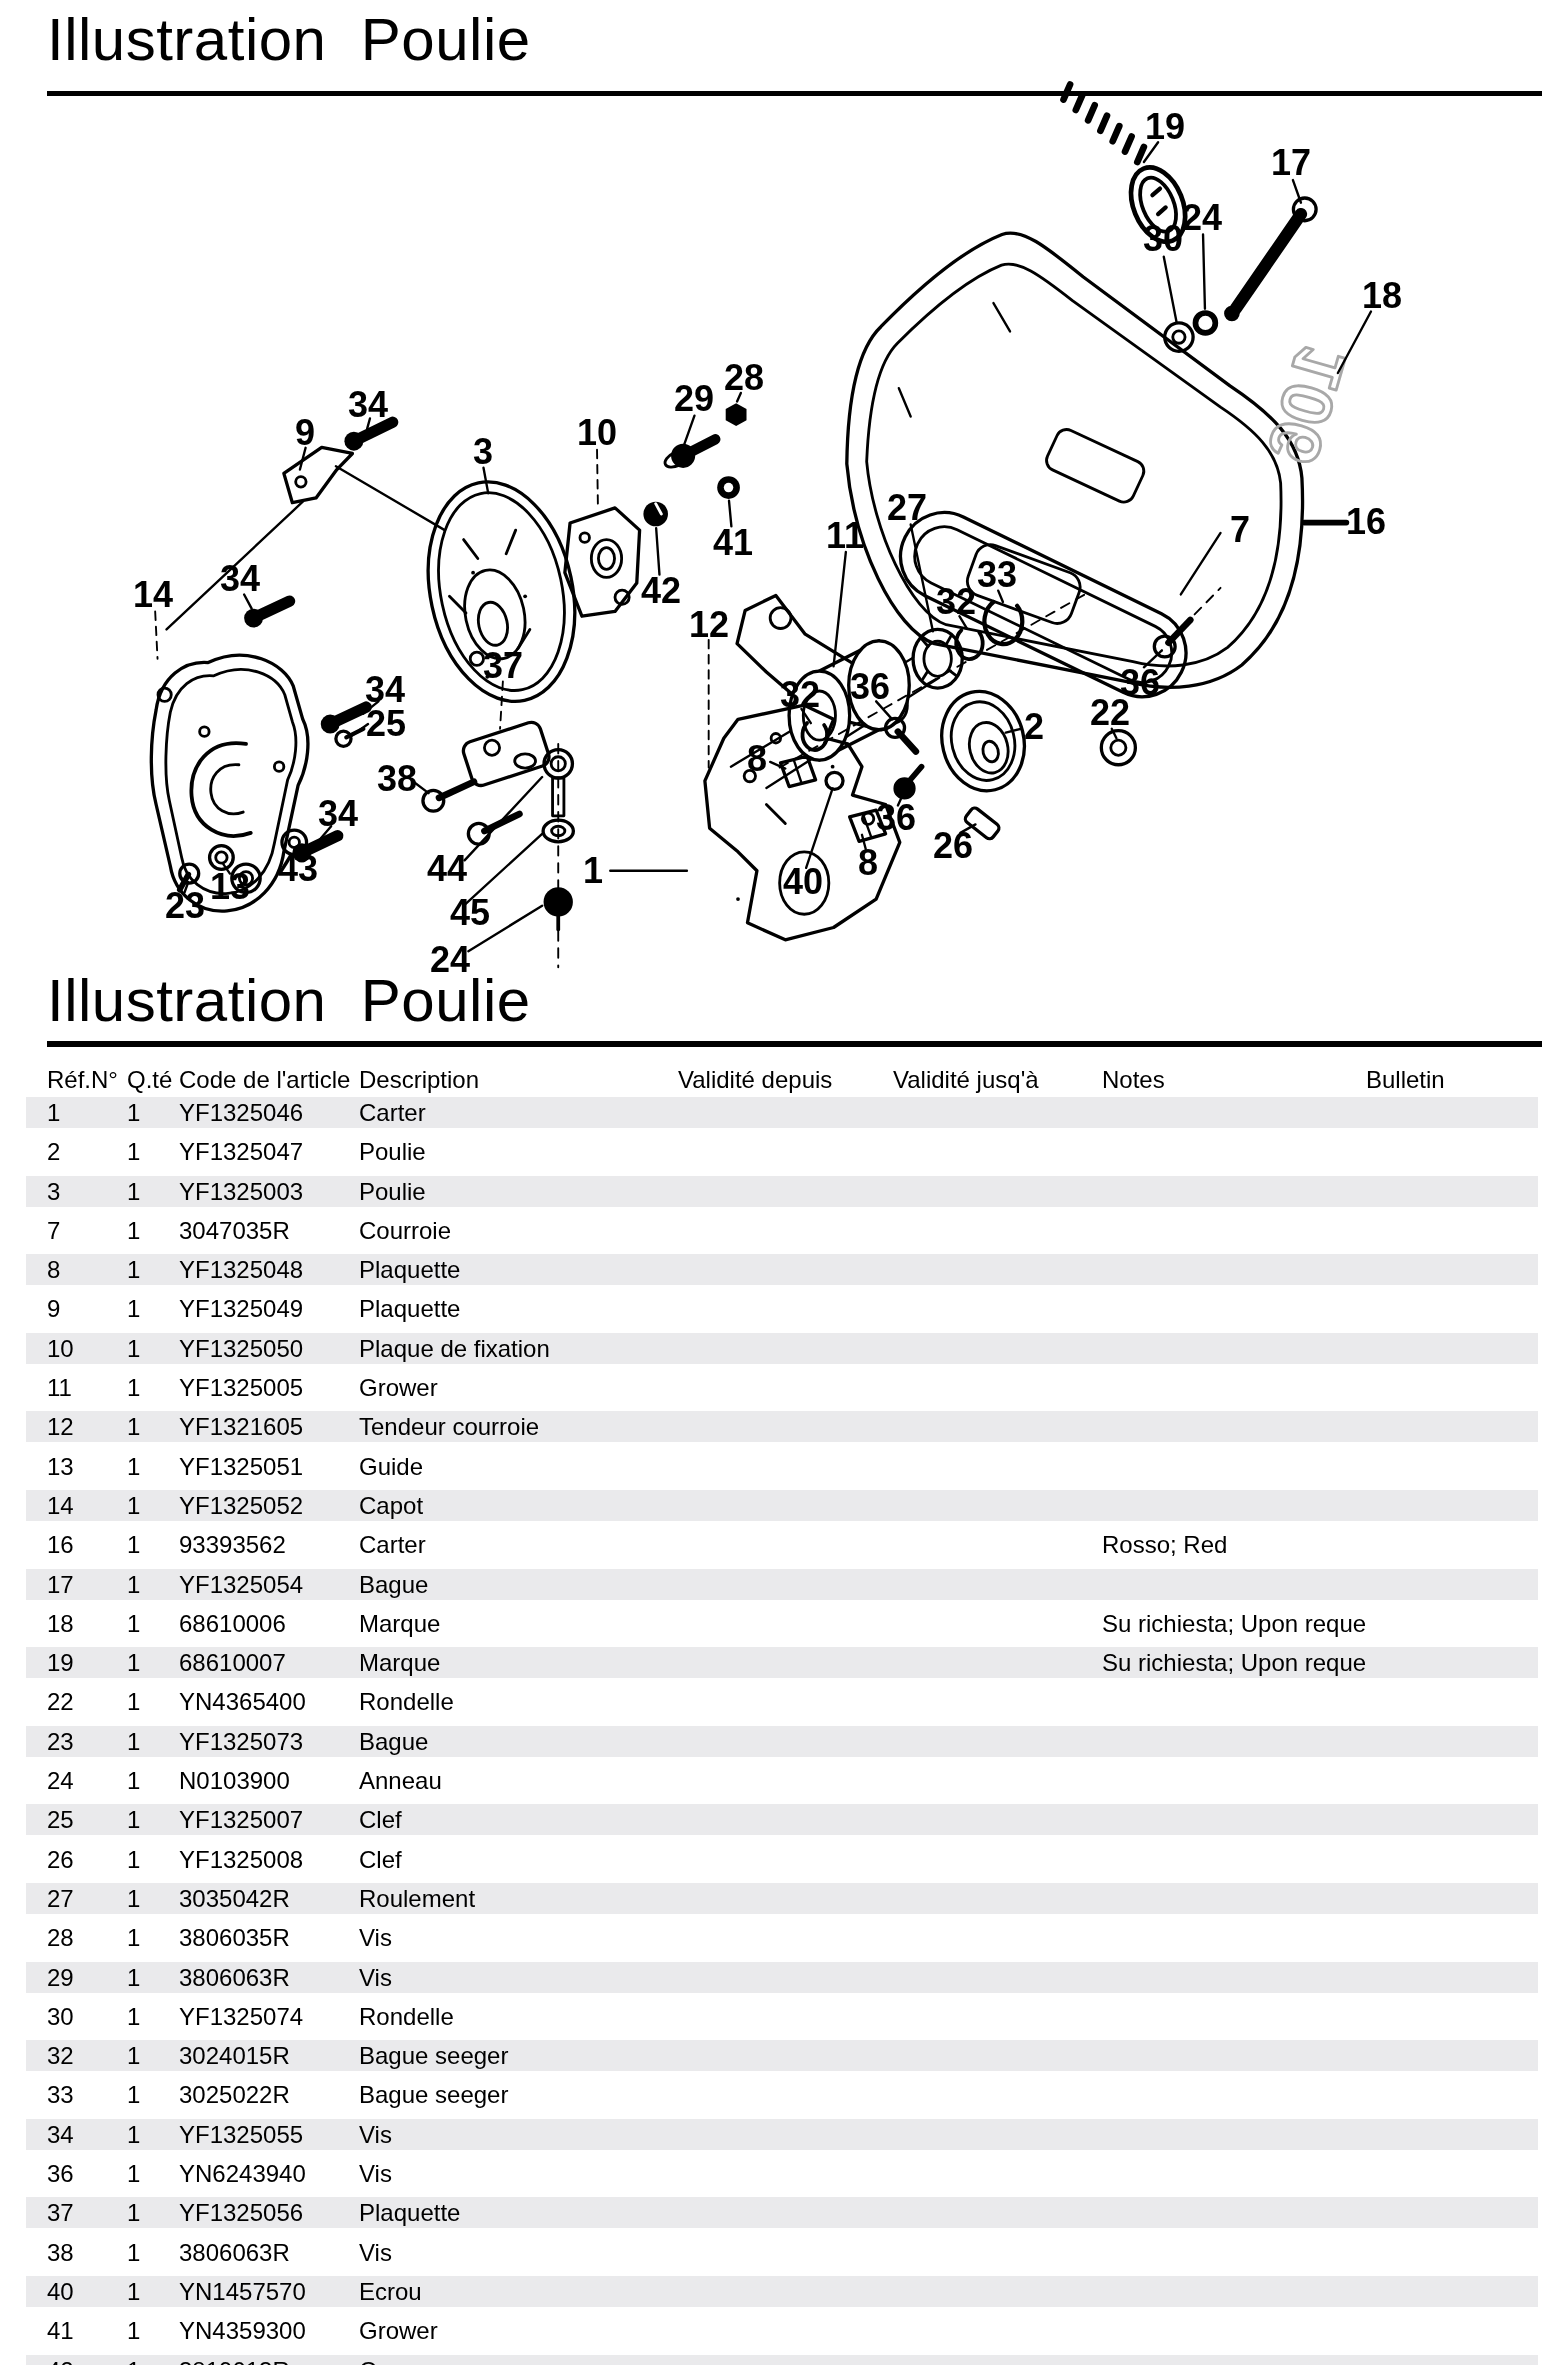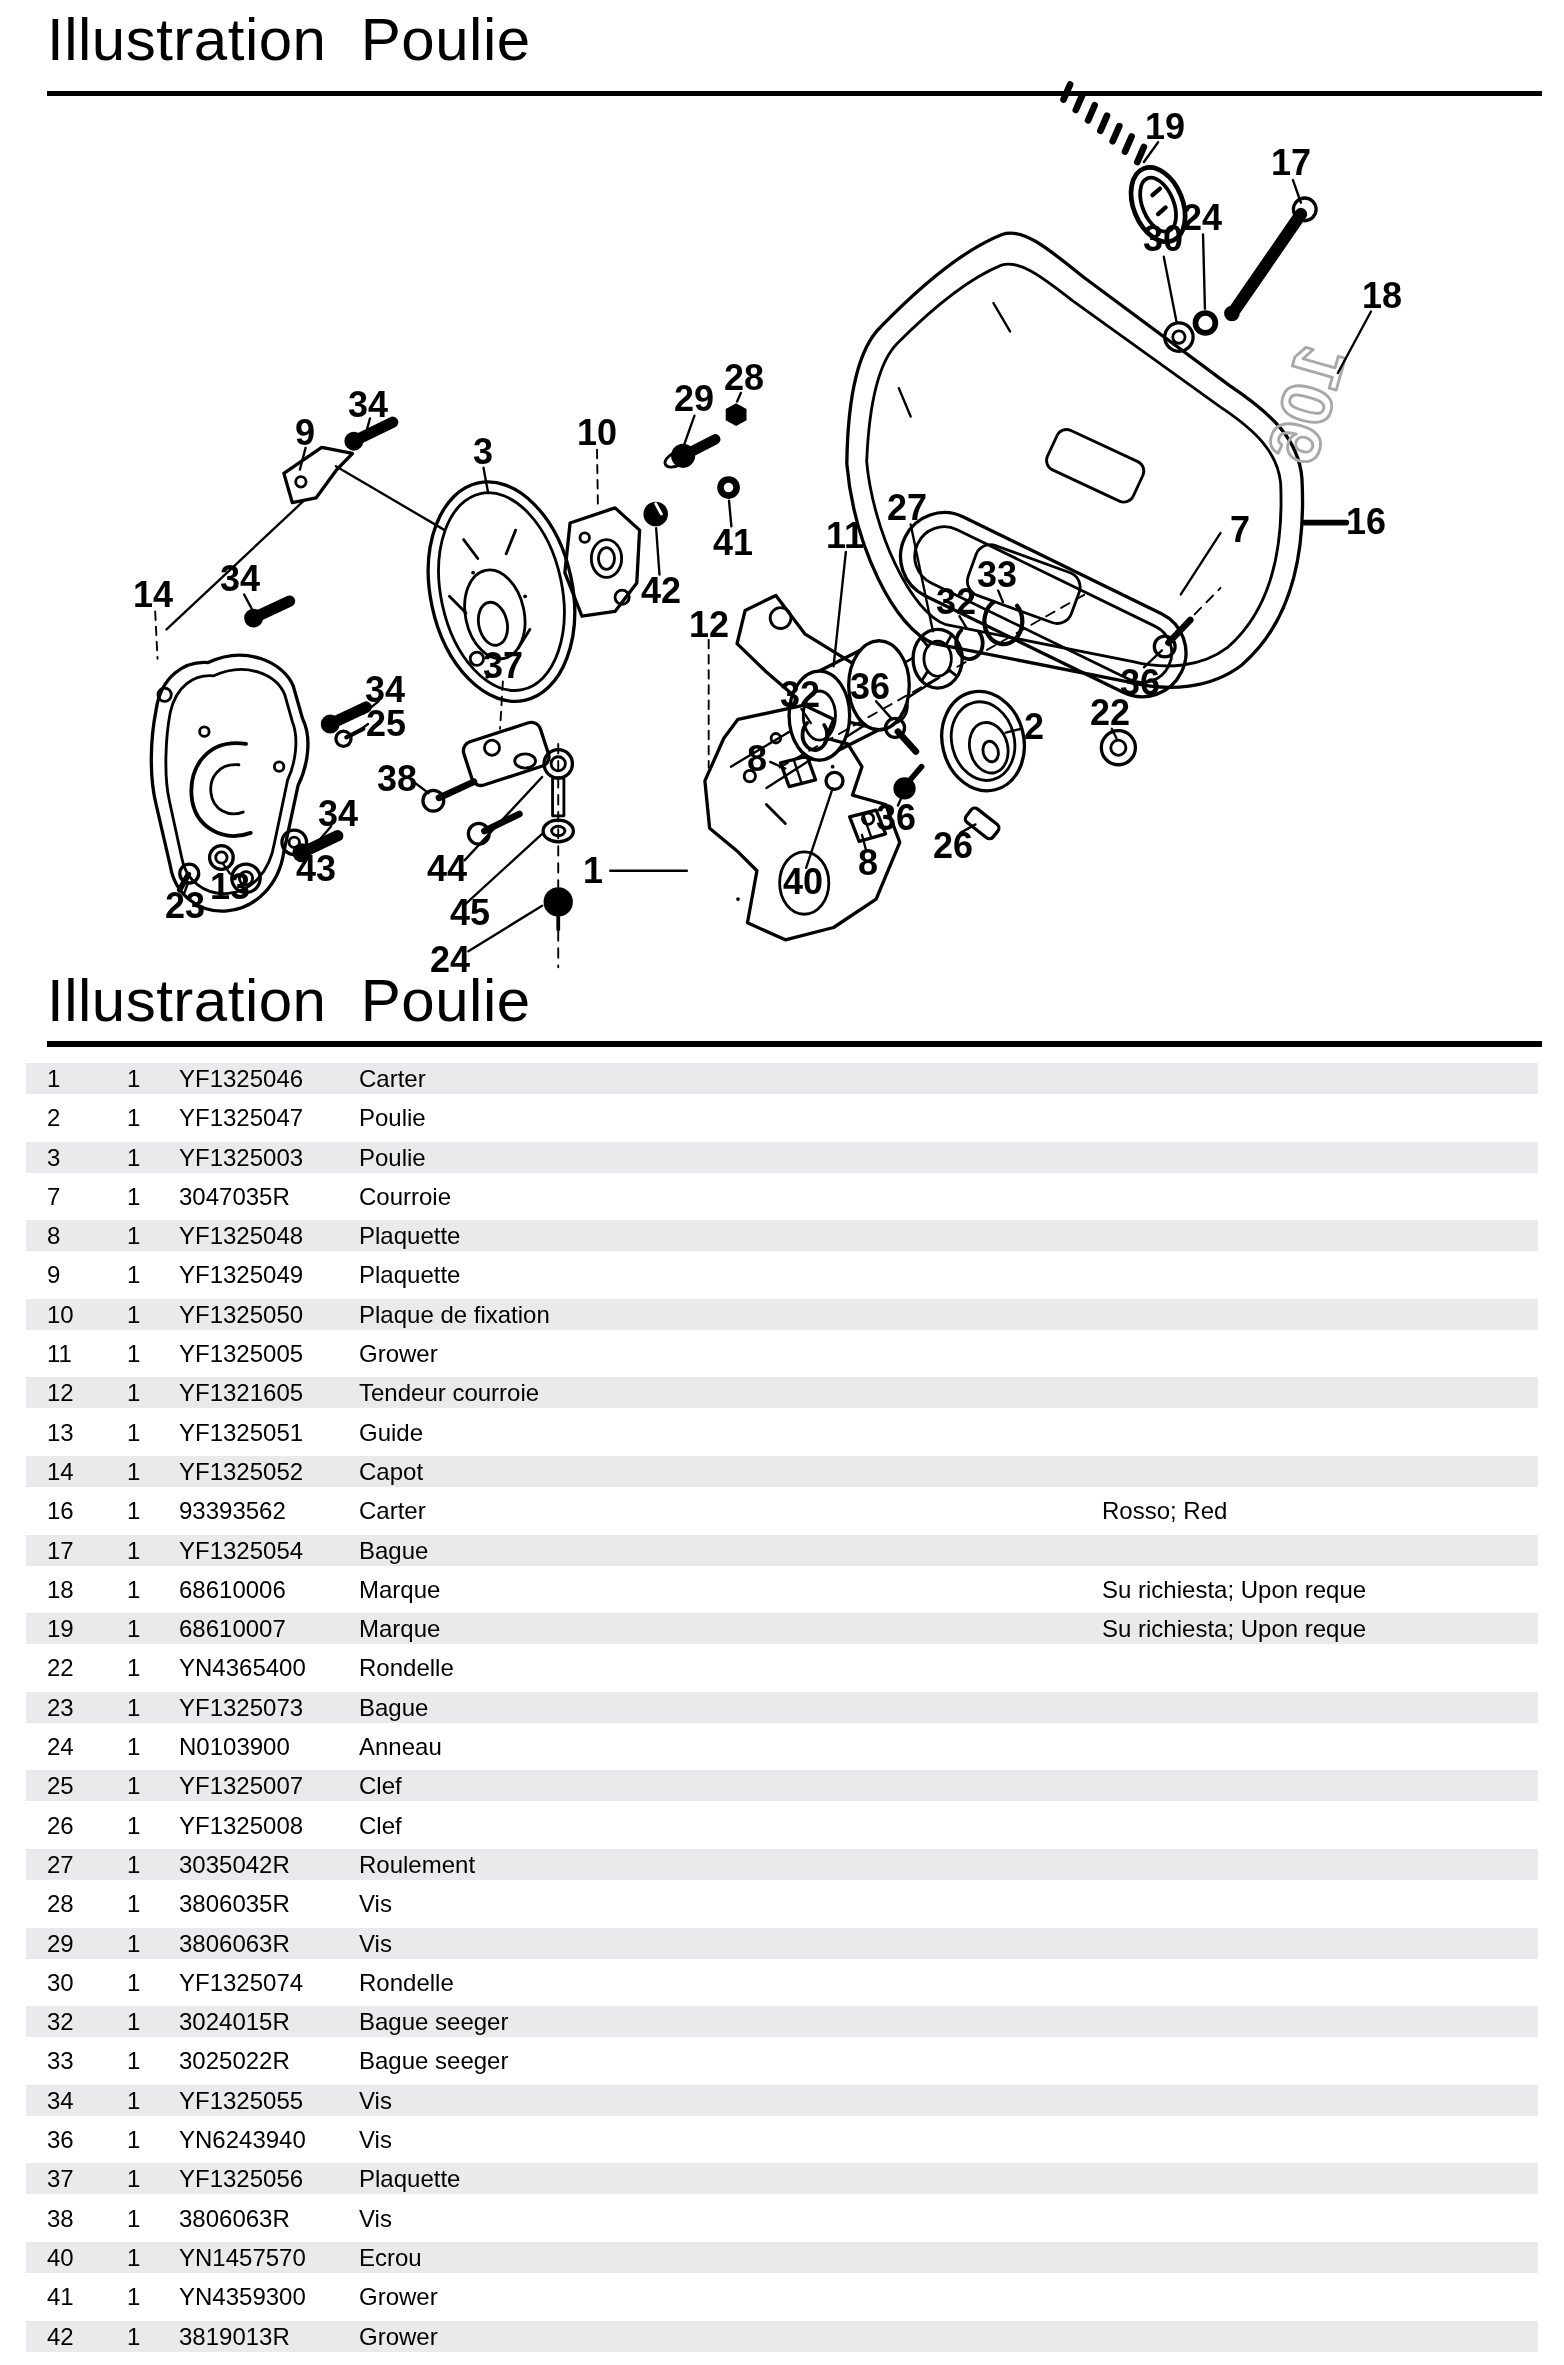--- a/index.html
+++ b/index.html
@@ -372,38 +372,48 @@
         <div class="callout" style="left: 386px; top: 724px;">25</div>
         <div class="callout" style="left: 503px; top: 666px;">37</div>
         <div class="callout" style="left: 800px; top: 695px;">32</div>
         <div class="callout" style="left: 870px; top: 687px;">36</div>
         <div class="callout" style="left: 397px; top: 779px;">38</div>
         <div class="callout" style="left: 757px; top: 759px;">8</div>
         <div class="callout" style="left: 1140px; top: 683px;">36</div>
         <div class="callout" style="left: 1110px; top: 713px;">22</div>
         <div class="callout" style="left: 1034px; top: 727px;">2</div>
         <div class="callout" style="left: 338px; top: 814px;">34</div>
-        <div class="callout" style="left: 316px; top: 869px;">43</div>
+        <div class="callout" style="left: 298px; top: 869px;">43</div>
         <div class="callout" style="left: 230px; top: 887px;">13</div>
         <div class="callout" style="left: 185px; top: 906px;">23</div>
         <div class="callout" style="left: 447px; top: 869px;">44</div>
         <div class="callout" style="left: 470px; top: 913px;">45</div>
         <div class="callout" style="left: 450px; top: 960px;">24</div>
         <div class="callout" style="left: 593px; top: 871px;">1</div>
         <div class="callout" style="left: 803px; top: 882px;">40</div>
         <div class="callout" style="left: 868px; top: 863px;">8</div>
         <div class="callout" style="left: 953px; top: 846px;">26</div>
         <div class="callout" style="left: 896px; top: 818px;">36</div>
       </div>
   </div>
 
   <div id="title2" class="title">Illustration  Poulie</div>
   <div id="rule2" class="rule"></div>
 
   <div class="ptable">
+    <div class="grid thead">
+      <div class="cell">Réf.N°</div>
+      <div class="cell">Q.té</div>
+      <div class="cell">Code de l'article</div>
+      <div class="cell">Description</div>
+      <div class="cell">Validité depuis</div>
+      <div class="cell">Validité jusq'à</div>
+      <div class="cell">Notes</div>
+      <div class="cell">Bulletin</div>
+    </div>
     <div class="rows">
   <div class="grid trow">
     <div class="cell">1</div>
     <div class="cell">1</div>
     <div class="cell">YF1325046</div>
     <div class="cell">Carter</div>
     <div class="cell"></div>
     <div class="cell"></div>
     <div class="cell"></div>
     <div class="cell"></div>

